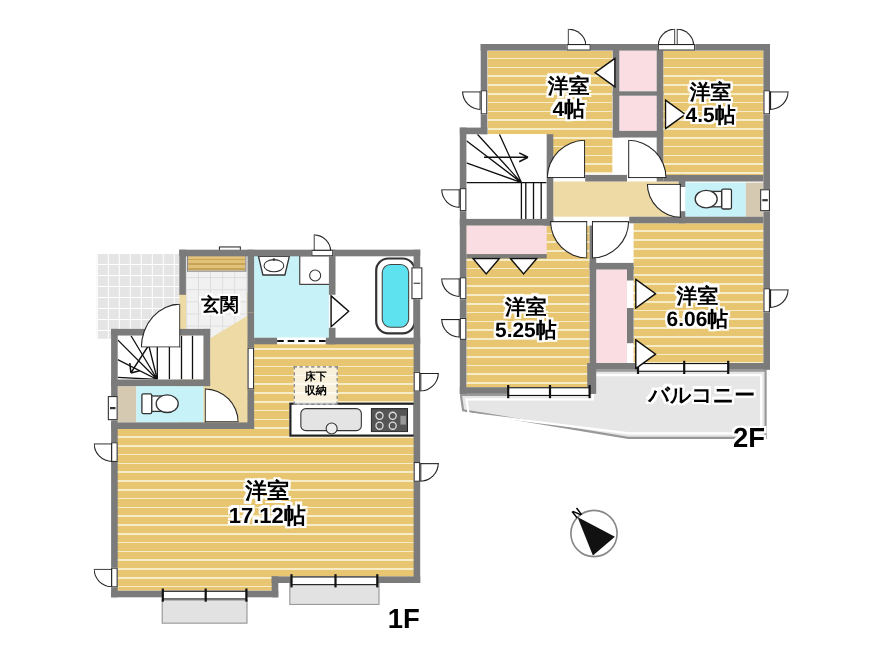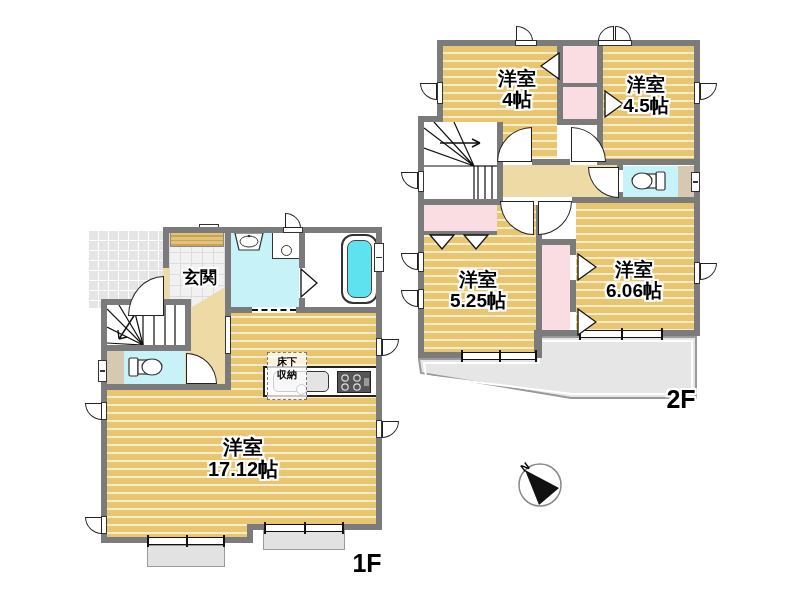--- a/index.html
+++ b/index.html
@@ -97,21 +97,21 @@
           <rect x="0.5" y="0.5" width="33" height="21" fill="#555" stroke="#222"></rect>
           <circle cx="8" cy="7" r="3.2" fill="none" stroke="#ddd" stroke-width="1.2"></circle>
           <circle cx="8" cy="16" r="3.2" fill="none" stroke="#ddd" stroke-width="1.2"></circle>
           <circle cx="20" cy="7" r="3.2" fill="none" stroke="#ddd" stroke-width="1.2"></circle>
           <circle cx="20" cy="16" r="3.2" fill="none" stroke="#ddd" stroke-width="1.2"></circle>
           <rect x="27" y="7" width="5" height="8" fill="#999"></rect>
         </svg>
     </div>
   </div>
 
-  <div class="storage" style="left:267px;top:352px;width:40px;height:48px;">
+  <div class="storage" style="left:267px;top:333px;width:40px;height:35px;">
     <div>床下</div>
     <div>収納</div>
   </div>
 
   <div class="porch" style="left:147px;top:545px;width:78px;height:22px;"></div>
   <div class="porch" style="left:263px;top:530px;width:82px;height:20px;"></div>
 
   <div class="wall" style="left:163px;top:227px;width:120px;height:6px;"></div>
   <div class="wall" style="left:303px;top:227px;width:79px;height:6px;"></div>
   <div class="wall" style="left:163px;top:227px;width:6px;height:41px;"></div>
@@ -318,20 +318,21 @@
     <span>4.5帖</span>
   </div>
   <div class="lbl rlabel" style="left:478px;top:291px;font-size:19px;">
     <span>洋室</span>
     <span>5.25帖</span>
   </div>
   <div class="lbl rlabel" style="left:634px;top:281px;font-size:19px;">
     <span>洋室</span>
     <span>6.06帖</span>
   </div>
+  <div class="lbl" style="left:638px;top:359px;transform:translate(-50%,-50%);font-size:19px;">バルコニー</div>
   <div class="lbl" style="left:681px;top:399px;transform:translate(-50%,-50%);font-size:25px;">2F</div>
 
   <div class="fix" style="left:517px;top:462px;width:46px;height:46px;">
     <svg width="46" height="46" viewBox="0 0 46 46">
       <circle cx="23" cy="23" r="21" fill="#fff" stroke="#888" stroke-width="1.5"></circle>
       <polygon points="8,8 22,43 42,26" fill="#111"></polygon>
     </svg>
   </div>
   <div style="position:absolute;left:521px;top:461px;font-size:11px;font-weight:bold;color:#000;transform:rotate(-38deg);">N</div>
 

